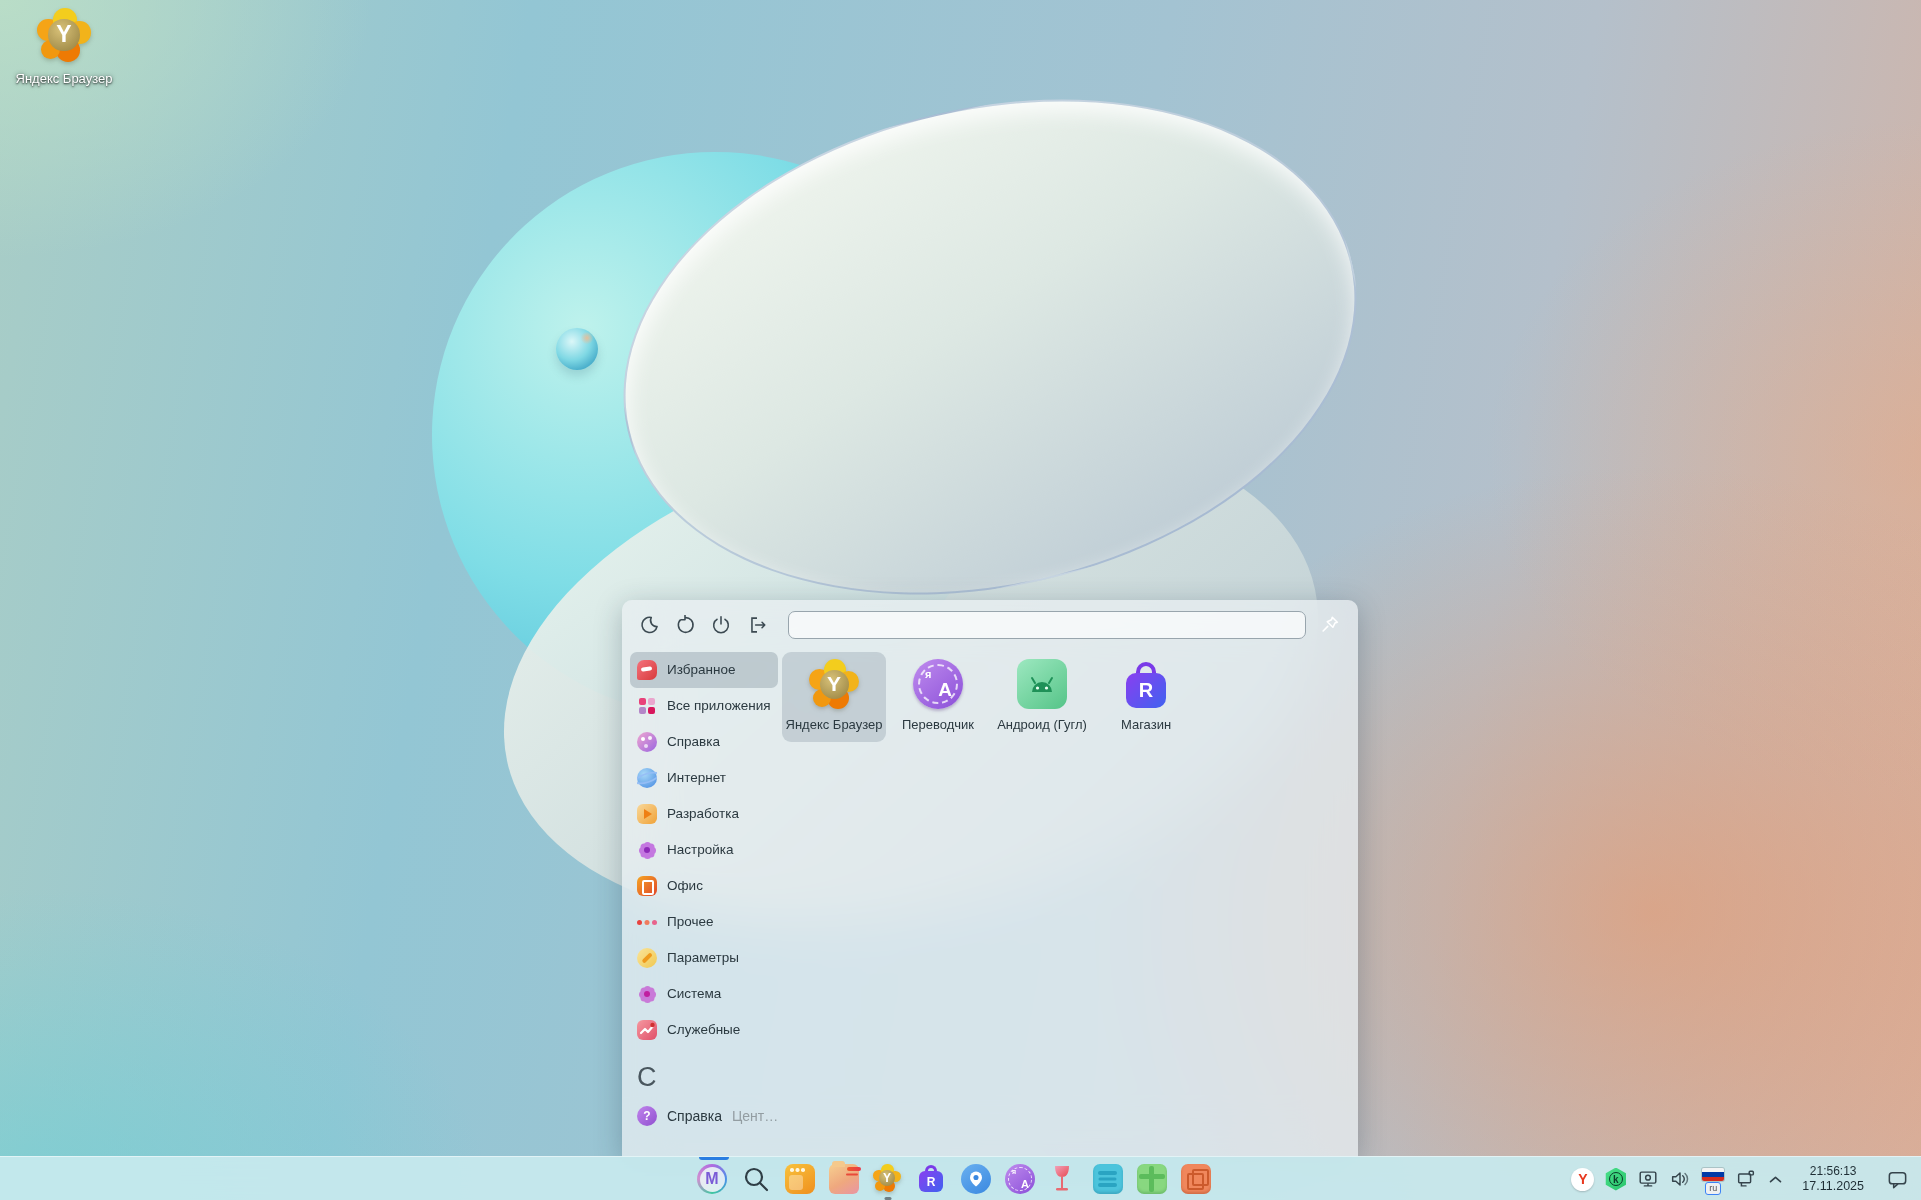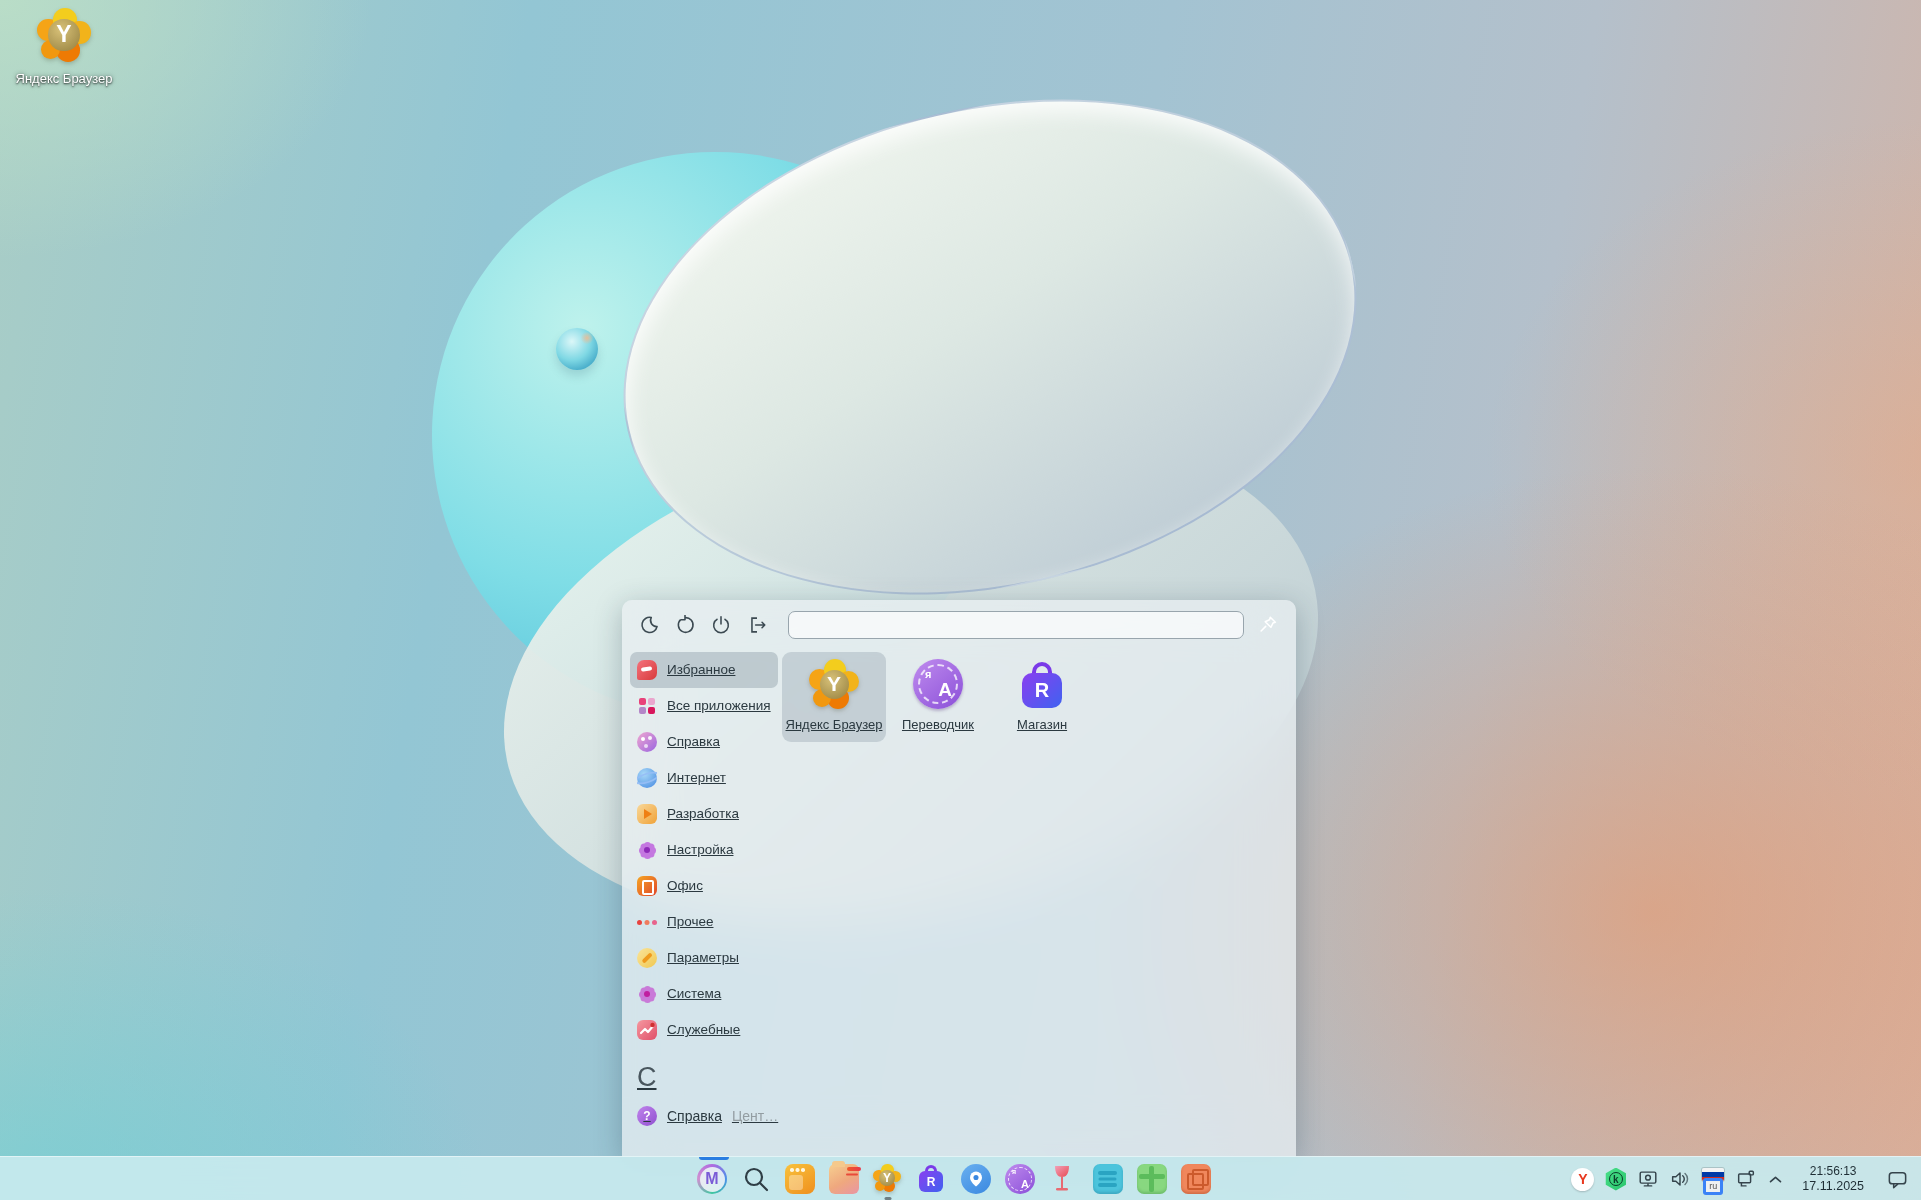--- a/index.html
+++ b/index.html
@@ -43,23 +43,23 @@
   .yblob .pd { left:36%; bottom:0%; width:44%; height:44%; background:#ee7a04; }
   .yblob .pe { left:7%;  bottom:5%; width:36%; height:36%; background:#f1980f; }
   .yblob .core { position:absolute; left:21%; top:21%; width:58%; height:58%; border-radius:50%;
     background:radial-gradient(circle at 40% 33%, #d8c178, #9e8947 85%);
     display:flex; align-items:center; justify-content:center; color:#fff; font-weight:bold; }
   .yb54 { width:54px; height:54px; } .yb54 .core { font-size:23px; }
   .yb50 { width:50px; height:50px; } .yb50 .core { font-size:21px; }
   .yb28 { width:28px; height:28px; } .yb28 .core { font-size:12px; }
 
   
-  .launcher { position:absolute; left:622px; top:600px; width:674px; height:557px; z-index:5;
+  .launcher { position:absolute; left:622px; top:600px; width:736px; height:557px; z-index:5;
     background:rgba(233,239,242,.74); backdrop-filter:blur(26px) saturate(1.15);
-    border-radius:10px 10px 0 0; box-shadow:0 6px 28px rgba(30,50,70,.28); color:#2b3940;text-decoration:underline; }
+    border-radius:10px 10px 0 0; box-shadow:0 6px 28px rgba(30,50,70,.28); color:#2b3940; }
   .l-header { display:flex; align-items:center; padding:11px 16px 7px 14px; }
   .sess-btn { width:26px; height:26px; margin-right:10px; display:flex; align-items:center; justify-content:center;
     border-radius:5px; cursor:pointer; }
   .search-box { flex:1; height:28px; margin:0 12px 0 8px; border:1px solid #98a5ad; border-radius:7px;
     background:rgba(252,253,254,.72); padding:0 9px; font-size:13px; color:#2b3940; outline:none; }
   .pin-btn { width:24px; height:24px; display:flex; align-items:center; justify-content:center; cursor:pointer; }
 
   .l-content { display:flex; padding:6px 10px 0 8px; }
   .side-list { width:148px; flex:0 0 148px; }
   .side-item { display:flex; align-items:center; gap:10px; padding:8px 4px 8px 7px; border-radius:7px;
@@ -200,21 +200,21 @@
   .kasp { width:23px; height:23px; background:linear-gradient(135deg,#4ae08a,#28c46a);
     clip-path:polygon(50% 0,94% 25%,94% 75%,50% 100%,6% 75%,6% 25%); }
   .kasp span { width:14px; height:14px; border-radius:50%; border:1.5px solid #0b3b2a; display:flex;
     align-items:center; justify-content:center; font-size:10px; font-weight:bold; color:#0b3b2a; }
   .kbd { position:relative; width:24px; height:30px; }
   .kbd .flag { position:absolute; left:1px; top:4px; width:22px; height:13px; border-radius:2px; overflow:hidden;
     box-shadow:0 0 0 1px rgba(0,0,0,.15); }
   .kbd .flag i { display:block; height:33.4%; }
   .kbd .f-w { background:#f4f4f4; } .kbd .f-b { background:#0039a6; } .kbd .f-r { background:#d52b1e; }
   .kbd .kbd-badge { position:absolute; left:50%; transform:translateX(-50%); bottom:-1px; font-size:9px;
-    color:#555; background:rgba(240,240,240,.95); border:3px solid #3b82f6; border-radius:3px; padding:0 3px; line-height:11px; }
+    color:#555; background:rgba(240,240,240,.95); border:1px solid #3b82f6; border-radius:3px; padding:0 3px; line-height:11px; }
   .clock { margin-left:8px; text-align:center; color:#1f2e35; line-height:1.12; cursor:pointer; }
   .clock .time { font-size:12px; }
   .clock .date { font-size:12.5px; }
   .bubble-ic { margin-left:12px; }
 </style>
 </head>
 <body>
 
 <div class="screen">
 
@@ -334,20 +334,32 @@
             <span class="core">Y</span>
           </span>
           <span class="glabel">Яндекс Браузер</span>
         </div>
         <div class="gcell">
           <span class="gicon tr-big">
             <span class="gya">я</span>
             <span class="ga">A</span>
           </span>
           <span class="glabel">Переводчик</span>
+        </div>
+        <div class="gcell">
+          <span class="gicon andr50">
+            <svg width="36" height="36" viewBox="0 0 36 36">
+              <path d="M8 26 a10 10 0 0 1 20 0 z" fill="#1f9158"></path>
+              <line x1="11" y1="17" x2="8" y2="12" stroke="#1f9158" stroke-width="2" stroke-linecap="round"></line>
+              <line x1="25" y1="17" x2="28" y2="12" stroke="#1f9158" stroke-width="2" stroke-linecap="round"></line>
+              <circle cx="13.5" cy="22" r="1.6" fill="#eafff2"></circle>
+              <circle cx="22.5" cy="22" r="1.6" fill="#eafff2"></circle>
+            </svg>
+          </span>
+          <span class="glabel">Андроид (Гугл)</span>
         </div>
         <div class="gcell">
           <span class="gicon bag bag50">
             <span class="bag-handle"></span>
             <span class="bag-body">R</span>
           </span>
           <span class="glabel">Магазин</span>
         </div>
       </div>
     </div>

